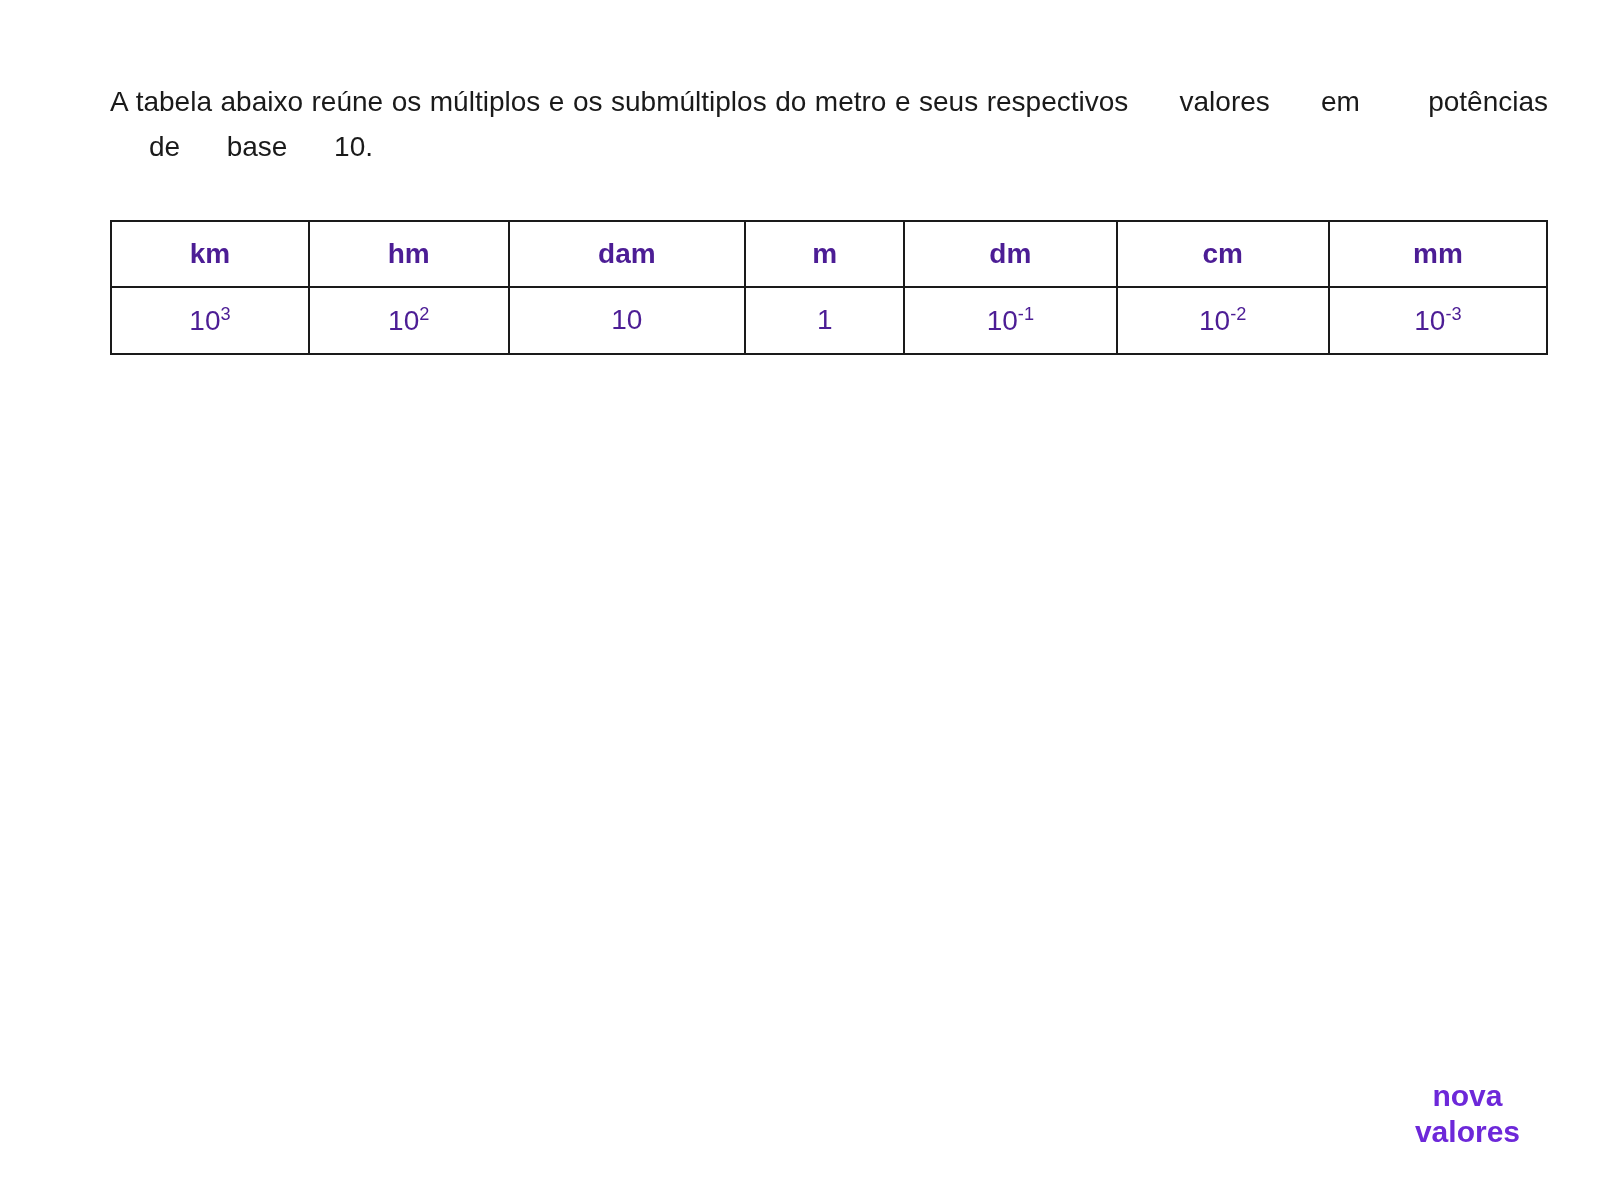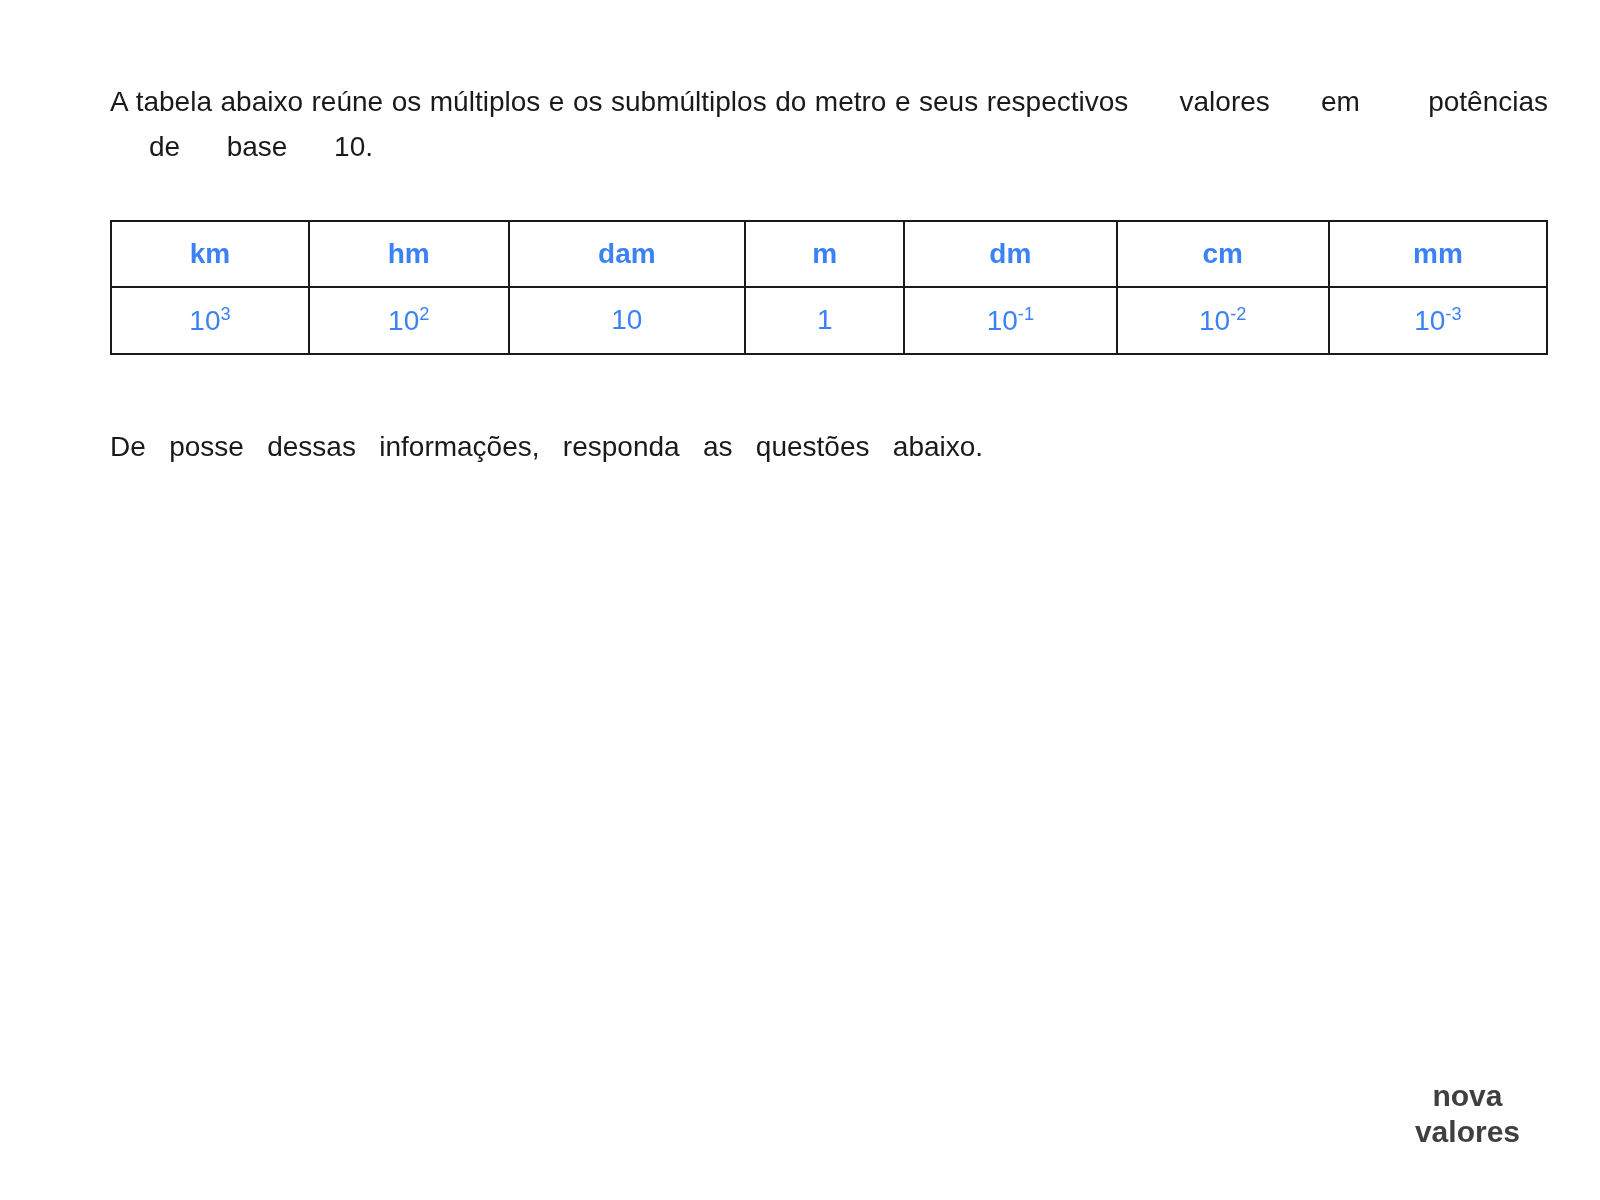--- a/index.html
+++ b/index.html
@@ -40,21 +40,21 @@
       width: 100%;
       margin-bottom: 70px;
     }
 
     .units-table th,
     .units-table td {
       border: 2px solid #1a1a1a;
       text-align: center;
       padding: 16px 20px;
       font-size: 28px;
-      color: #3b82f6;
+      color: #4c1d95;
     }
 
     .units-table th {
       font-weight: bold;
     }
 
     .units-table td {
       font-weight: normal;
       text-align: center;
     }
@@ -64,21 +64,21 @@
       color: #1a1a1a;
       text-align: justify;
       line-height: 1.6;
     }
 
     .brand-logo {
       position: absolute;
       bottom: 50px;
       right: 80px;
       text-align: center;
-      color: #404040;
+      color: #6d28d9;
       font-size: 30px;
       font-weight: bold;
       line-height: 1.2;
     }
 
     sup {
       font-size: 0.65em;
       vertical-align: super;
     }
   </style>
@@ -113,22 +113,19 @@
         <td>10<sup>2</sup></td>
         <td>10</td>
         <td>1</td>
         <td>10<sup>-1</sup></td>
         <td>10<sup>-2</sup></td>
         <td>10<sup>-3</sup></td>
       </tr>
     </tbody>
   </table>
 
-  <p class="bottom-text">
-    De &nbsp; posse &nbsp; dessas &nbsp; informações, &nbsp; responda &nbsp; as &nbsp; questões &nbsp; abaixo.
-  </p>
 
 </div>
 
 <div class="brand-logo">
   <div>nova</div>
   <div>valores</div>
 </div>
 
 </body></html>

